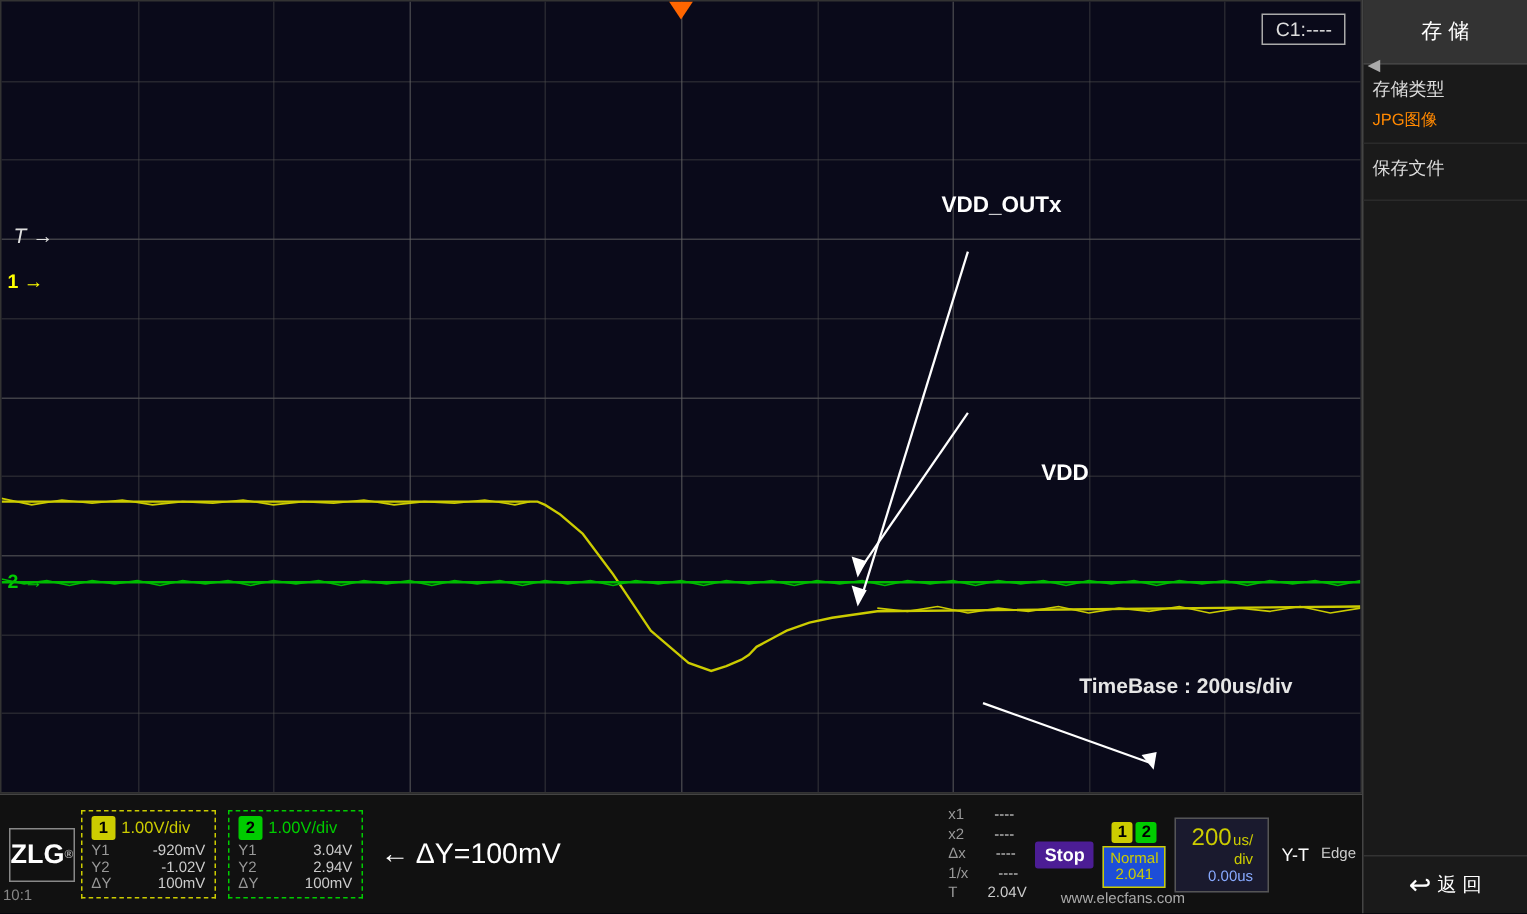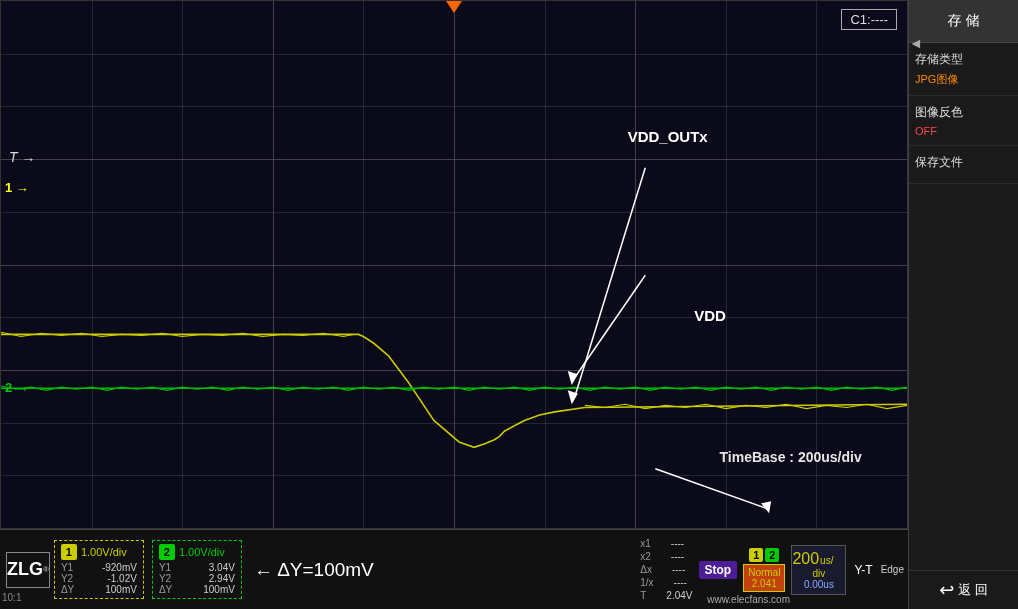--- a/index.html
+++ b/index.html
@@ -232,35 +232,35 @@
       color: #fff;
       font-size: 12px;
       font-weight: bold;
       padding: 2px 6px;
       border-radius: 2px;
     }
 
     
     .normal-box {
       border: 1px solid #cccc00;
-      background: #c2410c;
+      background: #1d4ed8;
       padding: 2px 4px;
       font-size: 10px;
       color: #cccc00;
       text-align: center;
     }
 
     
     .time-display {
       background: #1a1a2e;
       border: 1px solid #555;
       color: #cccc00;
-      padding: 4px 0;
+      padding: 4px 10px;
       font-size: 12px;
-      text-align: center;
+      text-align: right;
       min-width: 55px;
     }
 
     
     .yt-label {
       color: #fff;
       font-size: 12px;
       padding: 2px;
     }
 
@@ -549,24 +549,20 @@
     <div style="position:absolute;left:0;top:50%;transform:translateY(-50%);color:#aaa;font-size:14px;">◄</div>
   </div>
 
   <div class="panel-item">
     <div class="panel-title">存储类型</div>
     <div class="panel-value orange">JPG图像</div>
   </div>
 
 
 
-  <div class="panel-item">
-    <div class="panel-title">图像反色</div>
-    <div class="panel-value off">OFF</div>
-  </div>
 
   <div class="panel-item">
     <div class="panel-title">保存文件</div>
   </div>
 
   <div style="flex:1;"></div>
 
   <div class="back-section">
     <span style="color:#fff;font-size:18px;margin-right:4px;">↩</span>
     <span style="color:#fff;font-size:13px;">返 回</span>

